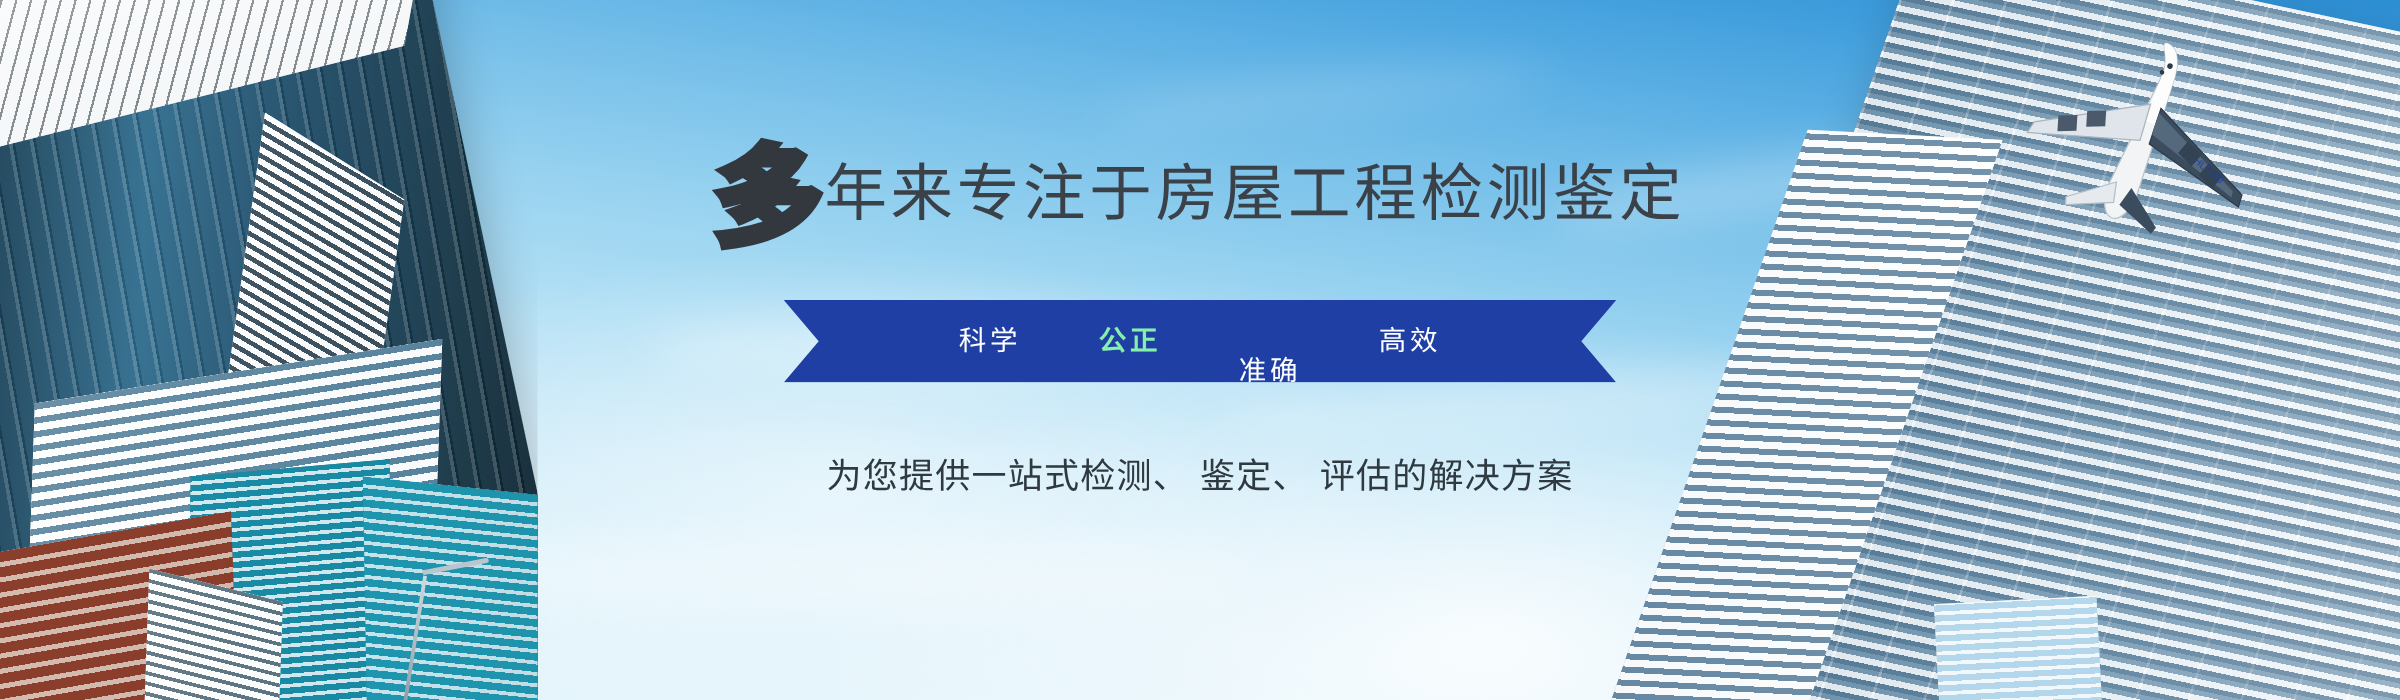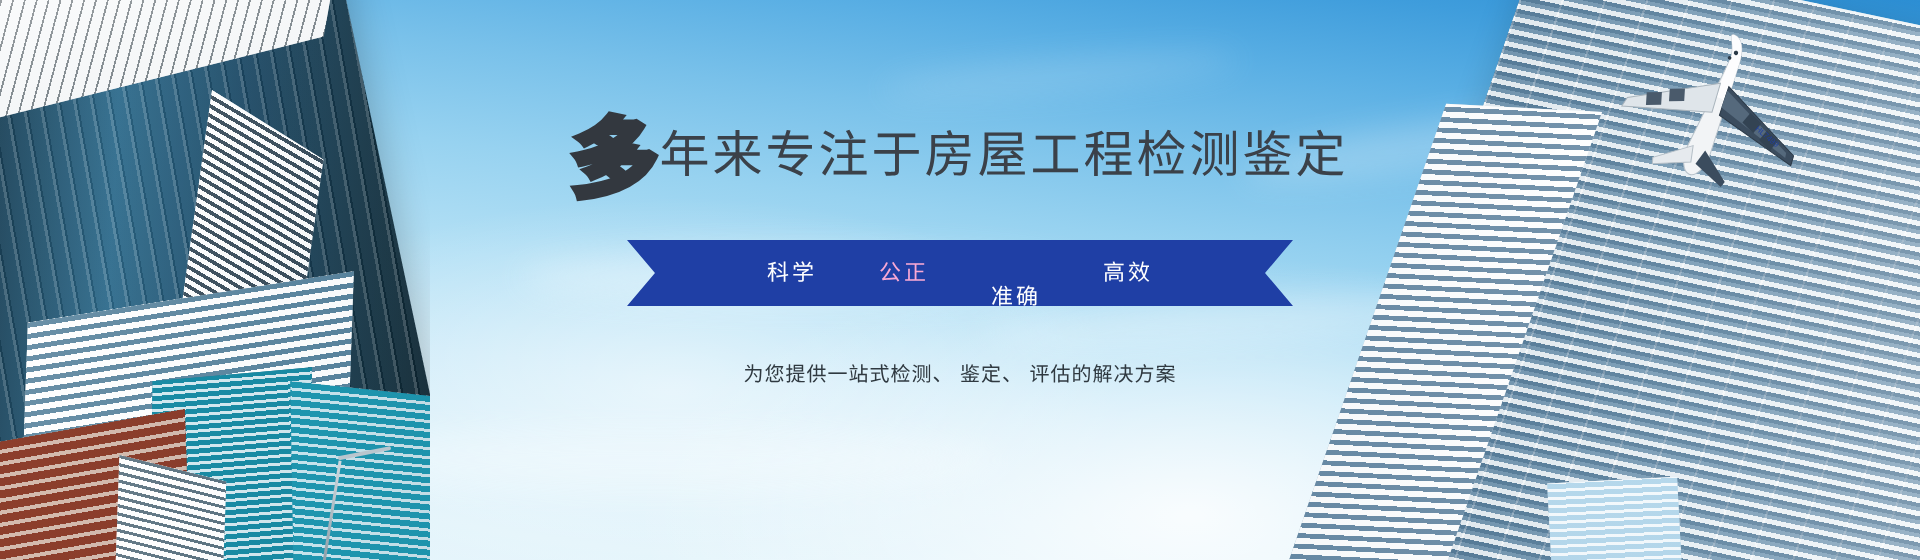--- a/index.html
+++ b/index.html
@@ -220,21 +220,21 @@
     width:666px;height:66px;background:#1f3fa5;
     display:flex;align-items:center;justify-content:center;gap:62px;
     clip-path:polygon(0 0, 100% 0, 95.8% 50%, 100% 100%, 0 100%, 4.2% 50%);
   }
   .ribbon2 span{
     color:#ffffff;font-size:22px;line-height:1;letter-spacing:3px;font-weight:400;
   }
 
   .subtitle{
     margin-top:52px;
-    font-size:20px;color:#2f3940;letter-spacing:1px;white-space:nowrap;
+    font-size:28px;color:#2f3940;letter-spacing:1px;white-space:nowrap;
     pointer-events:auto;
   }
 </style>
 </head>
 <body>
 
 <div id="stage">
 
   <div class="sky"></div>
   <div class="cloud c1"></div>
@@ -292,21 +292,21 @@
   <div class="content">
 
     <div class="headline">
       <span class="hl-mark">多</span>
       <span class="hl-text">年来专注于房屋工程检测鉴定</span>
     </div>
 
     <div class="ribbon-wrap">
       <div class="ribbon2" style="background: rgb(31, 63, 165);">
         <span style="color: rgb(255, 255, 255);">科学</span>
-        <span style="color: #f9a8d4;">公正</span>
+        <span style="color: #86efac; font-weight: bold;">公正</span>
         <span style="color: rgb(255, 255, 255); margin-top: 48px;">准确</span>
         <span style="color: rgb(255, 255, 255);">高效</span>
       </div>
     </div>
 
     <div class="subtitle">为您提供一站式检测、 鉴定、 评估的解决方案</div>
 
   </div>
 
 </div>

